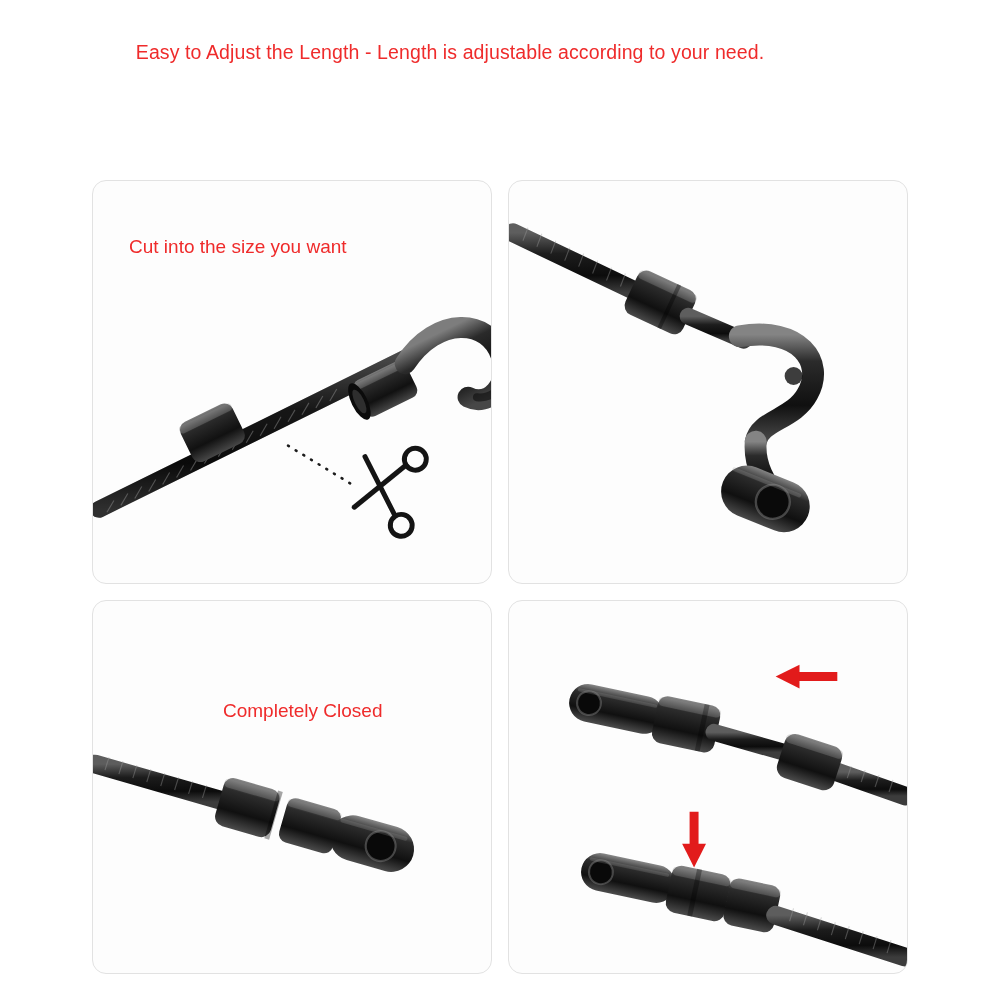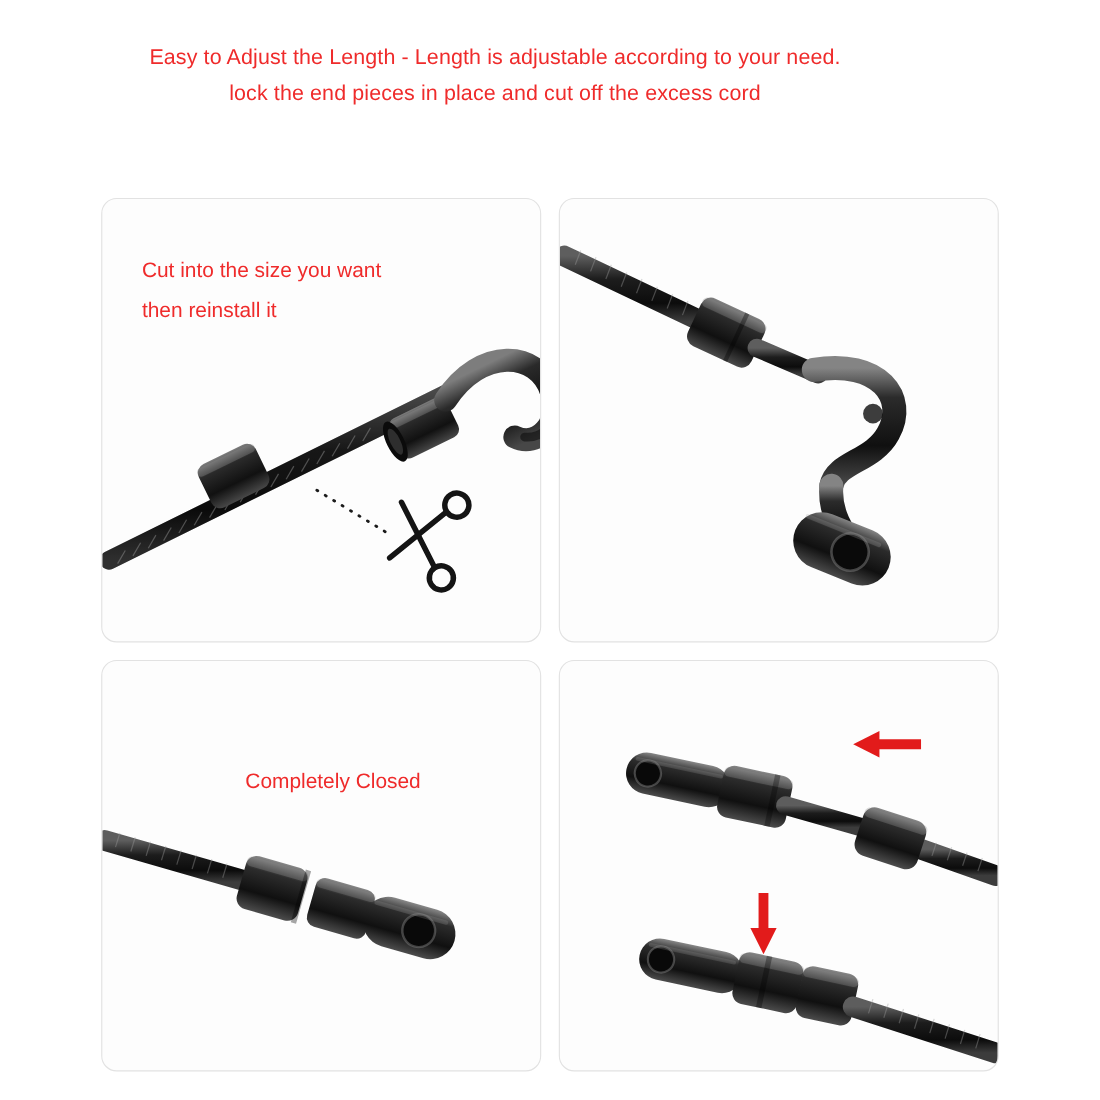--- a/index.html
+++ b/index.html
@@ -68,29 +68,27 @@
     position: absolute;
     inset: 0;
   }
   .art svg { display: block; width: 100%; height: 100%; }
 </style>
 </head>
 <body>
 
 <div class="headline">
   <span class="line">Easy to Adjust the Length - Length is adjustable according to your need.</span>
-  <span class="line">lock the end pieces in place and cut off the excess cord</span>
 </div>
 
 <div class="grid">
 
   <div class="panel">
     <div class="caption cap-p1">
       <span style="display:block">Cut into the size you want</span>
-      <span style="display:block">then reinstall it</span>
     </div>
 
     <div class="art">
       <svg viewBox="0 0 400 404" xmlns="http://www.w3.org/2000/svg">
         <defs>
           <linearGradient id="cordG1" x1="0" y1="0" x2="0" y2="1">
             <stop offset="0%" stop-color="#5a5a5a"></stop>
             <stop offset="35%" stop-color="#1d1d1d"></stop>
             <stop offset="70%" stop-color="#0d0d0d"></stop>
             <stop offset="100%" stop-color="#3a3a3a"></stop>

